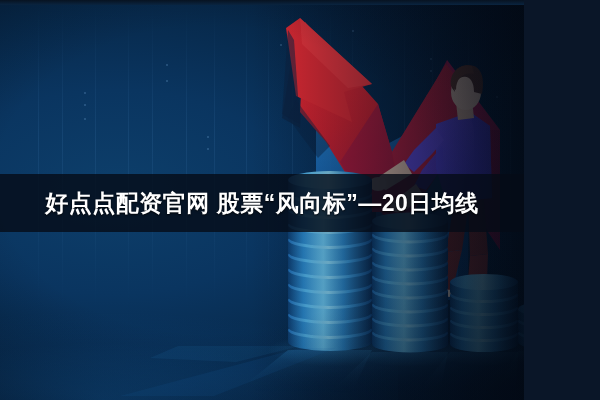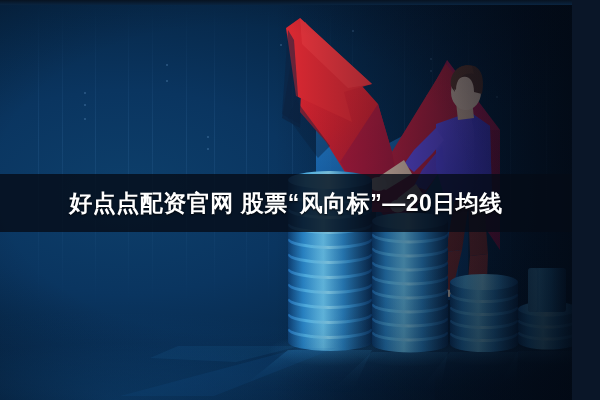--- a/index.html
+++ b/index.html
@@ -2,21 +2,21 @@
 <html><head>
 <meta charset="utf-8">
 <style>
   html, body {
     margin: 0;
     padding: 0;
     background: #0a1628;
   }
   #stage {
     position: relative;
-    width: 572px;
+    width: 524px;
     height: 400px;
     overflow: hidden;
     font-family: "Liberation Sans", "DejaVu Sans", sans-serif;
     background: #404040;
   }
 
   
   .bg-base {
     position: absolute;
     inset: 0;

